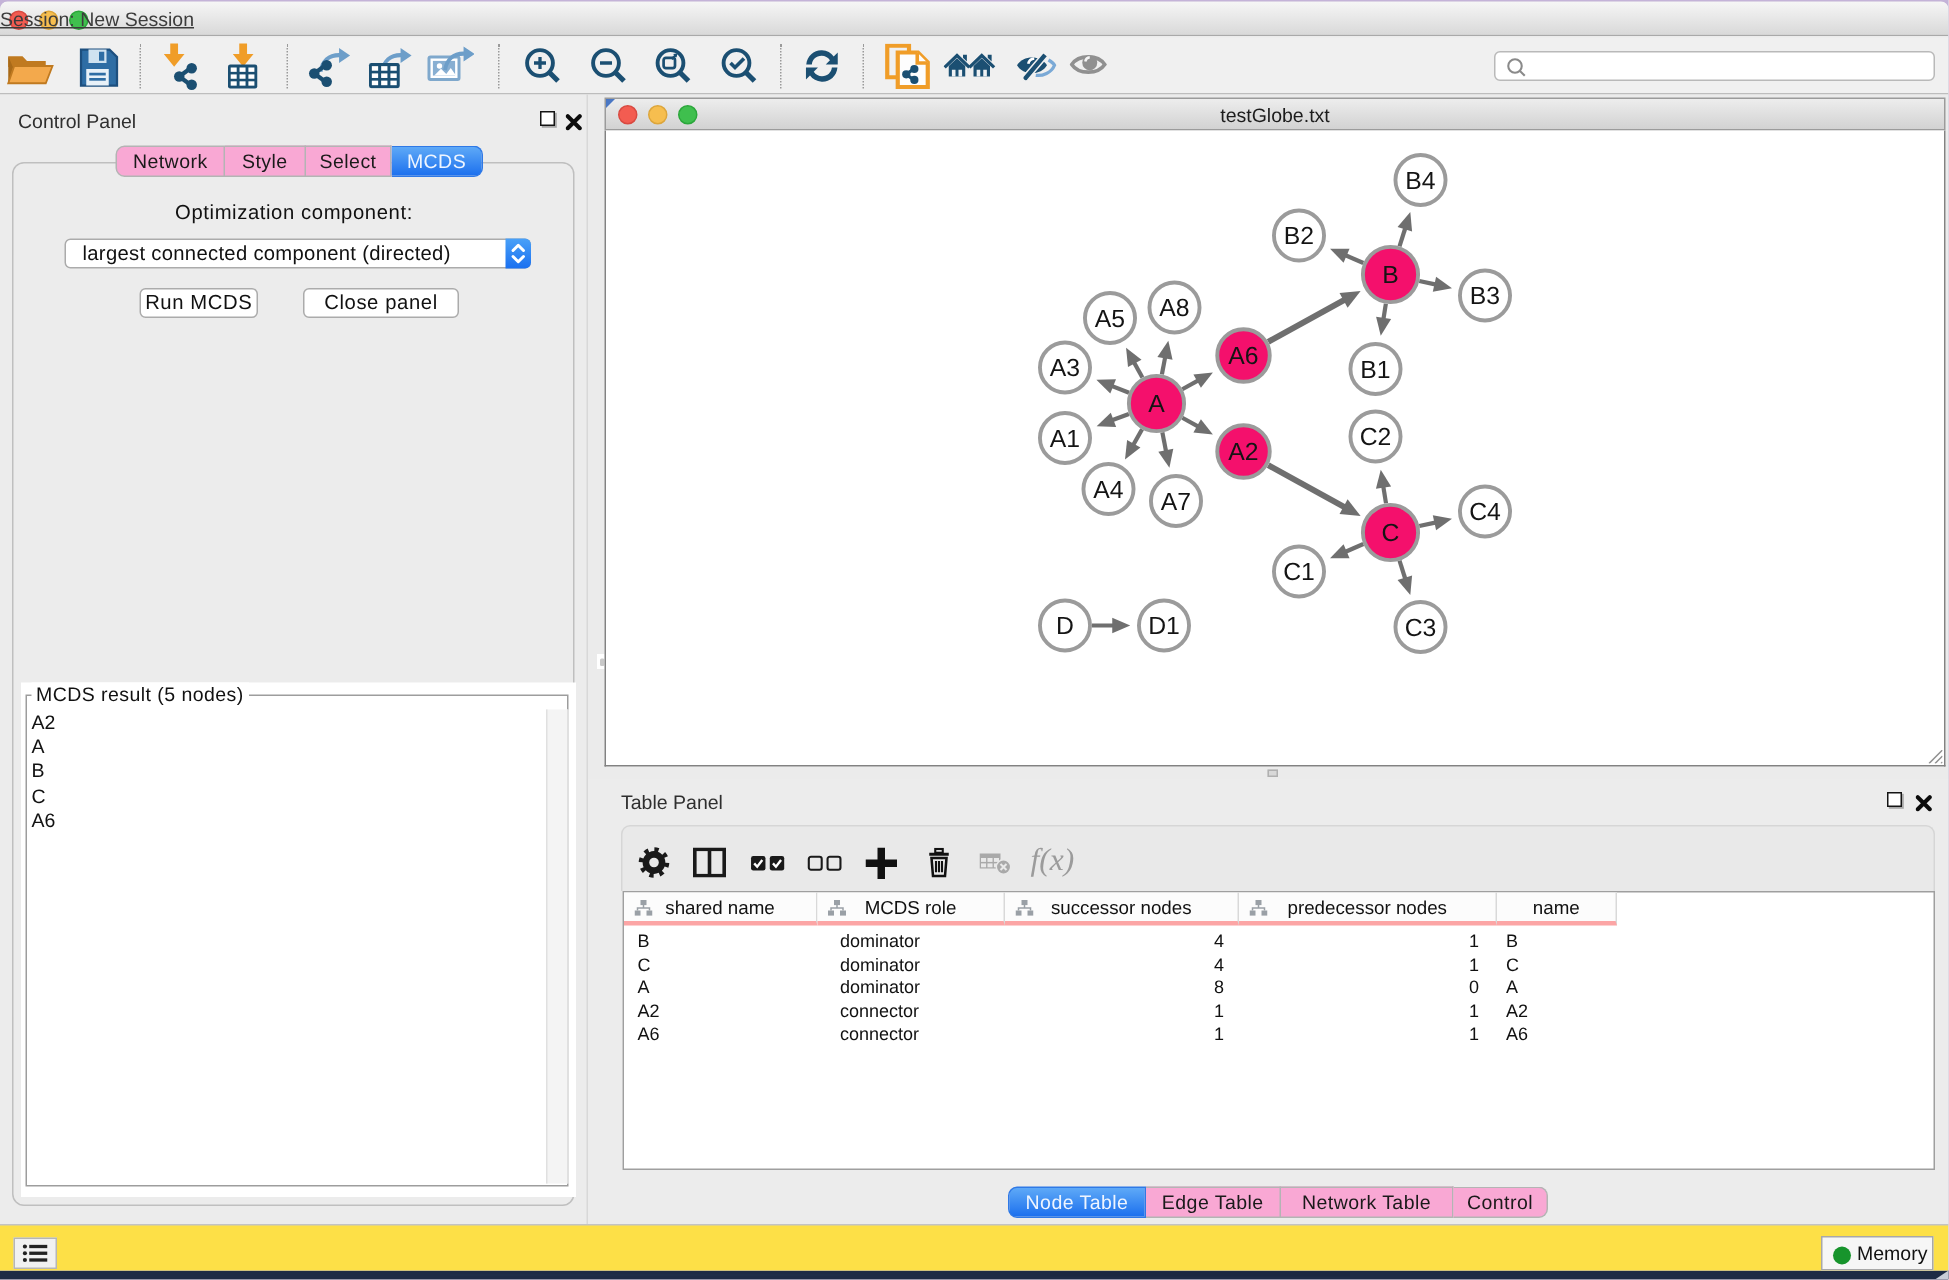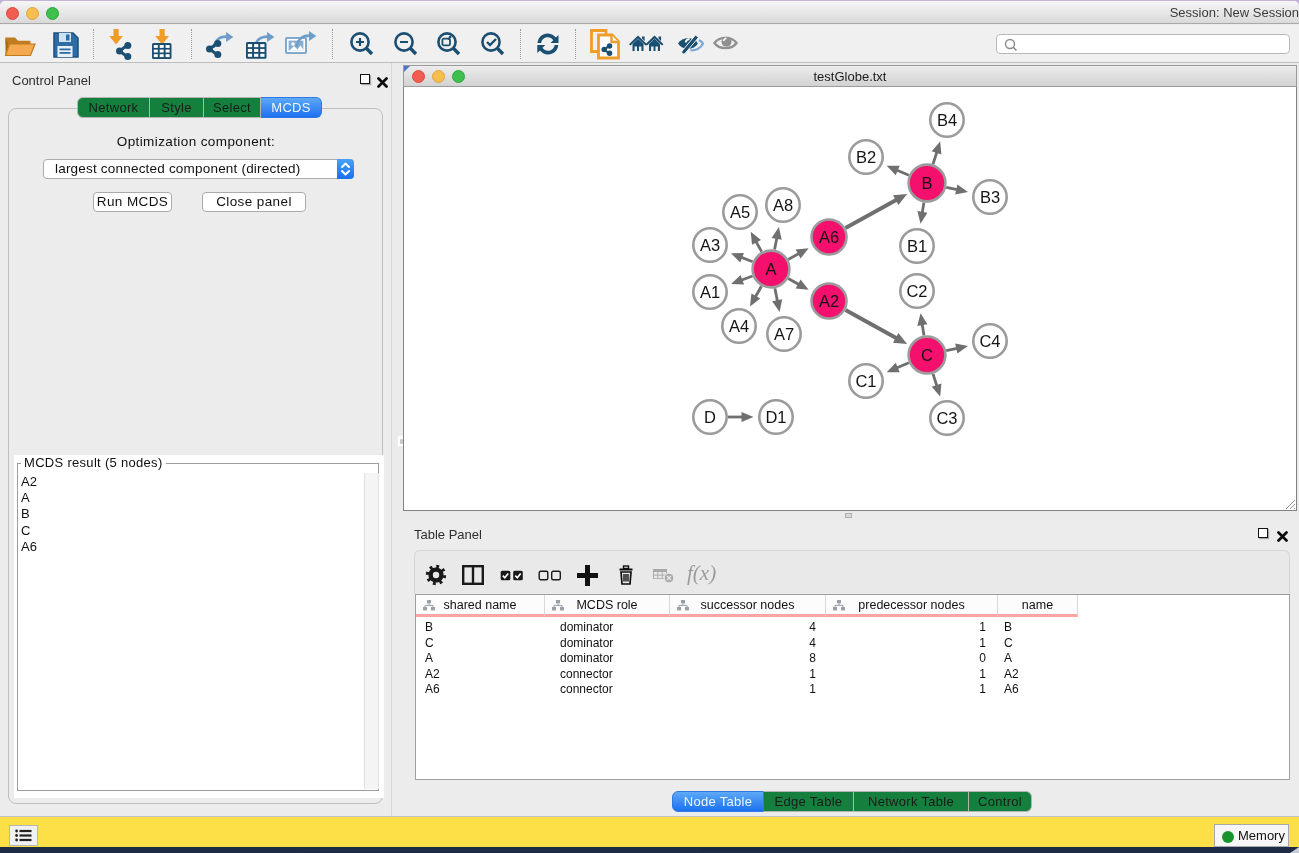--- a/index.html
+++ b/index.html
@@ -2,35 +2,35 @@
 <html><head><meta charset="utf-8"><style>
 * { margin:0; padding:0; box-sizing:border-box; }
 html,body { width:1299px; height:853px; overflow:hidden; font-family:"Liberation Sans",sans-serif; }
 body { background:#c4b3d8; position:relative; }
 #app { position:absolute; left:0; top:1px; width:1299px; height:846px; background:#ececec; border-radius:5px 5px 0 0; overflow:hidden; }
 #titlebar { position:absolute; left:0; top:0; width:1299px; height:23px; background:linear-gradient(#f6f6f6,#d9d9d9); border-bottom:1px solid #a9a9a9; border-radius:5px 5px 0 0; }
 .tl { position:absolute; top:5.5px; width:13px; height:13px; border-radius:50%; box-sizing:border-box; }
 .t-red { left:6px; background:#f35c51; border:1px solid #d94a41; }
 .t-yel { left:26px; background:#f6be4f; border:1px solid #dda63b; }
 .t-grn { left:46px; background:#3fbf4e; border:1px solid #2ba73b; }
-#titletext { position:absolute; top:4px; left:0; width:100%; text-align:right; font-size:13px; color:#3c3c3c; }
+#titletext { position:absolute; top:4px; left:0; width:100%; text-align:left; font-size:13px; color:#3c3c3c;text-decoration:underline; }
 #toolbar { position:absolute; left:0; top:24px; width:1299px; height:38px; background:#f0f0f0; border-bottom:1px solid #bdbdbd; }
 .tsep { position:absolute; top:4px; height:30px; width:0; border-left:1px dotted #9a9a9a; }
 .ticon { position:absolute; }
 #searchbox { position:absolute; left:996px; top:9px; width:294px; height:20px; background:#fff; border:1px solid #b9b9b9; border-radius:4px; }
 #main { position:absolute; left:0; top:62px; width:1299px; height:753px; }
 #ctrl { position:absolute; left:0; top:0; width:392px; height:753px; background:#ececec; border-right:1px solid #d8d8d8; }
 #ctrl-h { position:absolute; left:12px; top:10px; font-size:13px; color:#2f2f2f; }
 .ic-sq { position:absolute; width:10px; height:10px; border:1.6px solid #141414; box-shadow:1.2px 1.2px 0 #a8a8a8; background:#fff; }
 .ic-x { position:absolute; }
 
 #mdi { position:absolute; left:392px; top:0; width:907px; height:753px; background:#ebebeb; }
 #statusbar { position:absolute; left:0; top:815px; width:1299px; height:32px; background:#fde047; border-top:1px solid #c3c3c3; }
 #deskstrip { position:absolute; left:0; top:847px; width:1299px; height:6px; background:#1e2b45; }
-.tab { height:21px; letter-spacing:0.3px; font-size:13px; color:#1a1a1a; background:#15803d; border:1px solid #b4b4b4; border-left:none; text-align:center; line-height:19px; float:left; }
+.tab { height:21px; letter-spacing:0.3px; font-size:13px; color:#1a1a1a; background:#f9a8d4; border:1px solid #b4b4b4; border-left:none; text-align:center; line-height:19px; float:left; }
 .tab.first { border-left:1px solid #b4b4b4; border-radius:6px 0 0 6px; }
 .tab.last { border-radius:0 6px 6px 0; }
 .tab.act { background:linear-gradient(#5ea9f7,#1c70ee); color:#eef5ff; border-color:#2f79e6; }
 #cpanel { position:absolute; left:8px; top:45px; width:375px; height:696px; border:1px solid #bfbfbf; border-radius:8px; }
 #ctabs { position:absolute; left:77px; top:34px; }
 #ctabs .tab:nth-child(1){ width:73px; }
 #ctabs .tab:nth-child(2){ width:54px; }
 #ctabs .tab:nth-child(3){ width:57px; }
 #ctabs .tab:nth-child(4){ width:61px; }
 #optlabel { position:absolute; left:0; top:71px; letter-spacing:0.4px; width:392px; text-align:center; font-size:13.5px; color:#111; }

